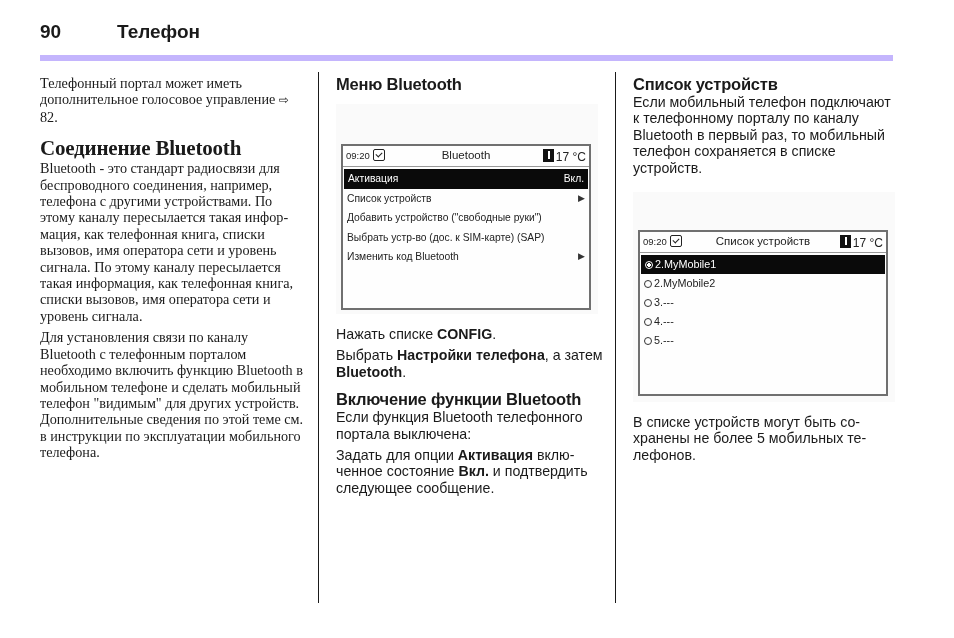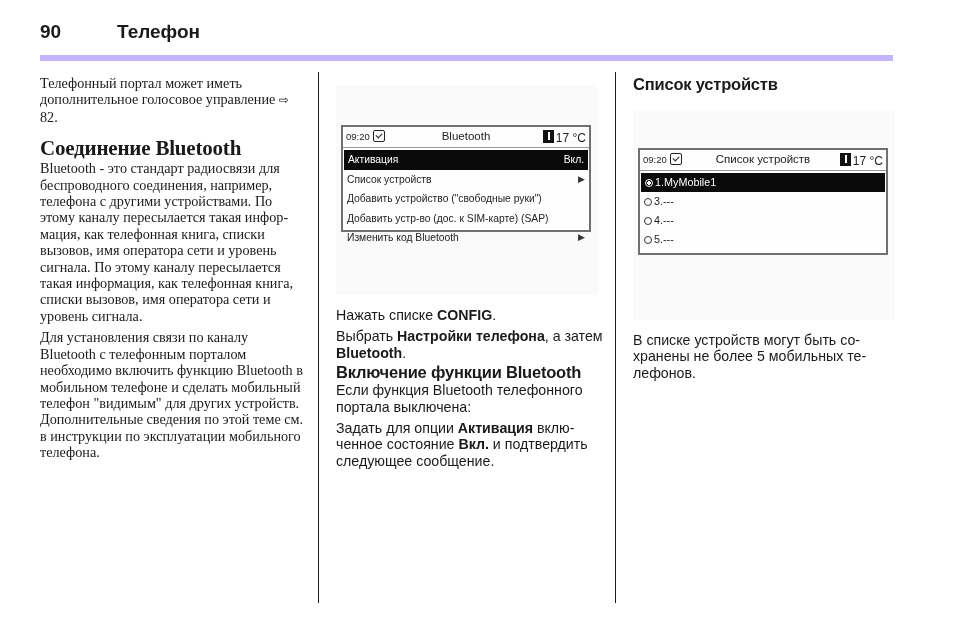--- a/index.html
+++ b/index.html
@@ -23,21 +23,21 @@
   h2.big { font-size: 21px; font-weight: bold; margin-top: 11px; margin-bottom: 0px; line-height: 24px; letter-spacing: -0.2px; }
   h3.sub { font-size: 16.5px; font-weight: bold; line-height: 19px; margin-bottom: 0px; letter-spacing: -0.2px; }
   b { font-weight: bold; text-align: center; }
 
   .ref-arrow { display: inline-block; font-size: 12px; }
 
   
   .figure { background: #fafafa; position: relative; }
   .fig-1 { width: 262px; height: 210px; margin-top: 10px; margin-bottom: 12px; }
   .fig-2 { width: 262px; height: 210px; margin-top: 16px; margin-bottom: 12px; }
-  .screen { position: absolute; left: 5px; top: 40px; width: 250px; height: 107px; border: 2px solid #707070; background: #fefefe; font-size: 10.3px; color: #222; }
+  .screen { position: absolute; left: 5px; top: 40px; width: 250px; height: 166px; border: 2px solid #707070; background: #fefefe; font-size: 10.3px; color: #222; }
   .fig-2 .screen { top: 38px; }
   .scr-top { height: 21px; border-bottom: 1px solid #999; position: relative; }
   .scr-time { position: absolute; left: 3px; top: 4px; font-size: 9.5px; }
   .clock-icon { position: absolute; left: 30px; top: 3px; width: 12px; height: 12px; border: 1.5px solid #222; border-radius: 2px; }
   .clock-icon::after { content: ""; position: absolute; left: 2px; top: 2px; width: 5px; height: 3px; border-left: 1.5px solid #222; border-bottom: 1.5px solid #222; transform: rotate(-45deg); }
   .scr-title { position: absolute; left: 0; right: 0; top: 3px; text-align: center; font-size: 11.5px; }
   .thermo-icon { position: absolute; right: 35px; top: 3px; width: 11px; height: 13px; background: #111; }
   .thermo-icon::after { content: ""; position: absolute; left: 5px; top: 2px; width: 1.5px; height: 8px; background: #fff; }
   .scr-temp { position: absolute; right: 3px; top: 4px; font-size: 12px; }
   .scr-list { padding-top: 2px; }
@@ -64,20 +64,21 @@
   <p class="body">
     <span>Телефонный портал может иметь дополнительное голосовое управ­ление</span>
     <span class="ref-arrow">⇨</span><span> 82.</span>
   </p>
   <h2 class="big">Соединение Bluetooth</h2>
   <p class="body">Bluetooth - это стандарт радио­связи для беспроводного соедине­ния, например, телефона с дру­гими устройствами. По этому ка­налу пересылается такая инфор­мация, как телефонная книга, списки вызовов, имя оператора сети и уровень сигнала. По этому каналу пересылается такая инфор­мация, как телефонная книга, списки вызовов, имя оператора сети и уровень сигнала.</p>
   <p class="body">Для установления связи по каналу Bluetooth с телефонным порталом необходимо включить функцию Bluetooth в мобильном телефоне и сделать мобильный телефон "ви­димым" для других устройств. До­полнительные сведения по этой теме см. в инструкции по эксплуа­тации мобильного телефона.</p>
 </div>
 
 <div class="col col-2">
+  <h3 class="sub">Меню Bluetooth</h3>
   <div class="figure fig-1">
     <div class="screen">
       <div class="scr-top">
         <span class="scr-time">09:20</span>
         <span class="clock-icon"></span>
         <span class="scr-title">Bluetooth</span>
         <span class="thermo-icon"></span>
         <span class="scr-temp">17 °C</span>
       </div>
       <div class="scr-list">
@@ -86,50 +87,54 @@
           <span class="scr-val">Вкл.</span>
         </div>
         <div class="scr-row">
           <span>Список устройств</span>
           <span class="chev-icon">▶</span>
         </div>
         <div class="scr-row">
           <span>Добавить устройство ("свободные руки")</span>
         </div>
         <div class="scr-row">
-          <span>Добавить устр-во (дос. к SIM-карте) (SAP)</span>
+          <span>Выбрать устр-во (дос. к SIM-карте) (SAP)</span>
         </div>
         <div class="scr-row">
           <span>Изменить код Bluetooth</span>
           <span class="chev-icon">▶</span>
         </div>
       </div>
     </div>
   </div>
   <p class="body"><span>Нажать списке </span><b>CONFIG</b><span>.</span></p>
-  <p class="body" style="margin-bottom:2px"><span>Выбрать </span><b>Настройки телефона</b><span>, а затем </span><b>Bluetooth</b><span>.</span></p>
+  <p class="body" style="margin-bottom:10px"><span>Выбрать </span><b>Настройки телефона</b><span>, а затем </span><b>Bluetooth</b><span>.</span></p>
   <h3 class="sub">Включение функции Bluetooth</h3>
   <p class="body">Если функция Bluetooth телефон­ного портала выключена:</p>
   <p class="body"><span>Задать для опции </span><b>Активация</b><span> вклю­ченное состояние </span><b>Вкл.</b><span> и подтвер­дить следующее сообщение.</span></p>
 </div>
 
 <div class="col col-3">
   <h3 class="sub">Список устройств</h3>
+  <p class="body">Если мобильный телефон подклю­чают к телефонному порталу по ка­налу Bluetooth в первый раз, то мо­бильный телефон сохраняется в списке устройств.</p>
   <div class="figure fig-2">
     <div class="screen">
       <div class="scr-top">
         <span class="scr-time">09:20</span>
         <span class="clock-icon"></span>
         <span class="scr-title">Список устройств</span>
         <span class="thermo-icon"></span>
         <span class="scr-temp">17 °C</span>
       </div>
       <div class="scr-list dev-list">
         <div class="scr-row sel">
-          <span class="radio-icon"></span><span>1.MyMobile1</span>
+          <span class="radio-icon"></span><span>2.MyMobile1</span>
+        </div>
+        <div class="scr-row">
+          <span class="radio-icon"></span><span>2.MyMobile2</span>
         </div>
         <div class="scr-row">
           <span class="radio-icon"></span><span>3.---</span>
         </div>
         <div class="scr-row">
           <span class="radio-icon"></span><span>4.---</span>
         </div>
         <div class="scr-row">
           <span class="radio-icon"></span><span>5.---</span>
         </div>

